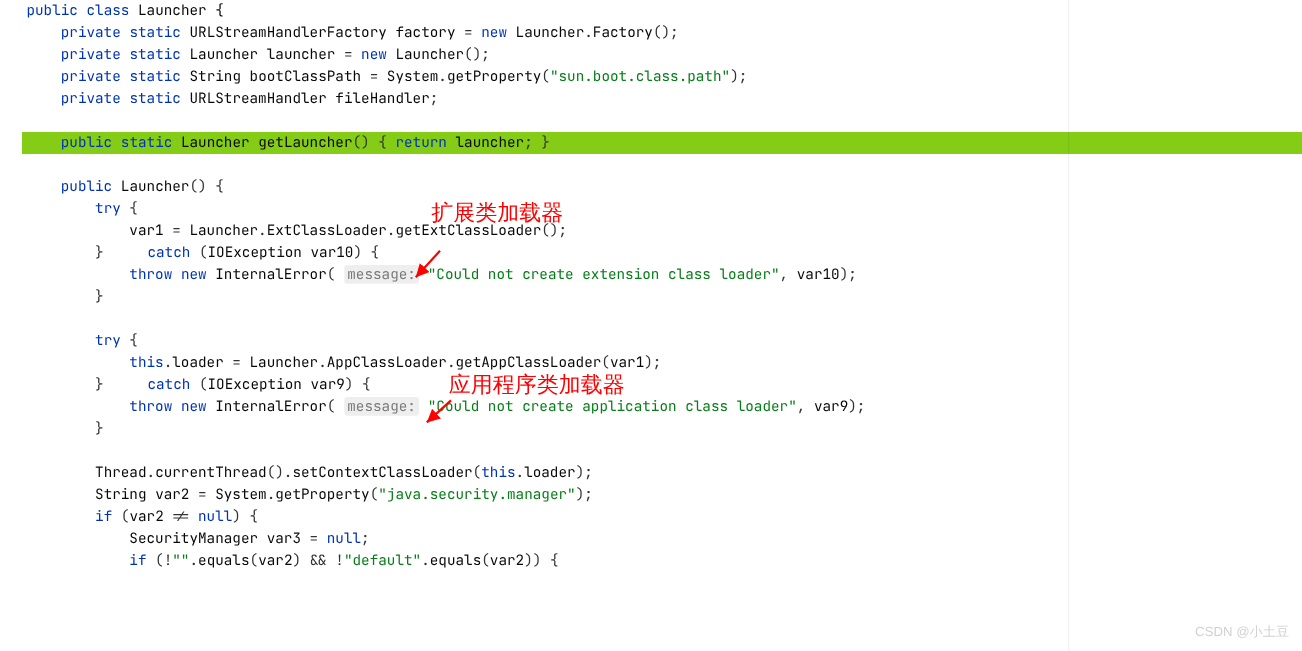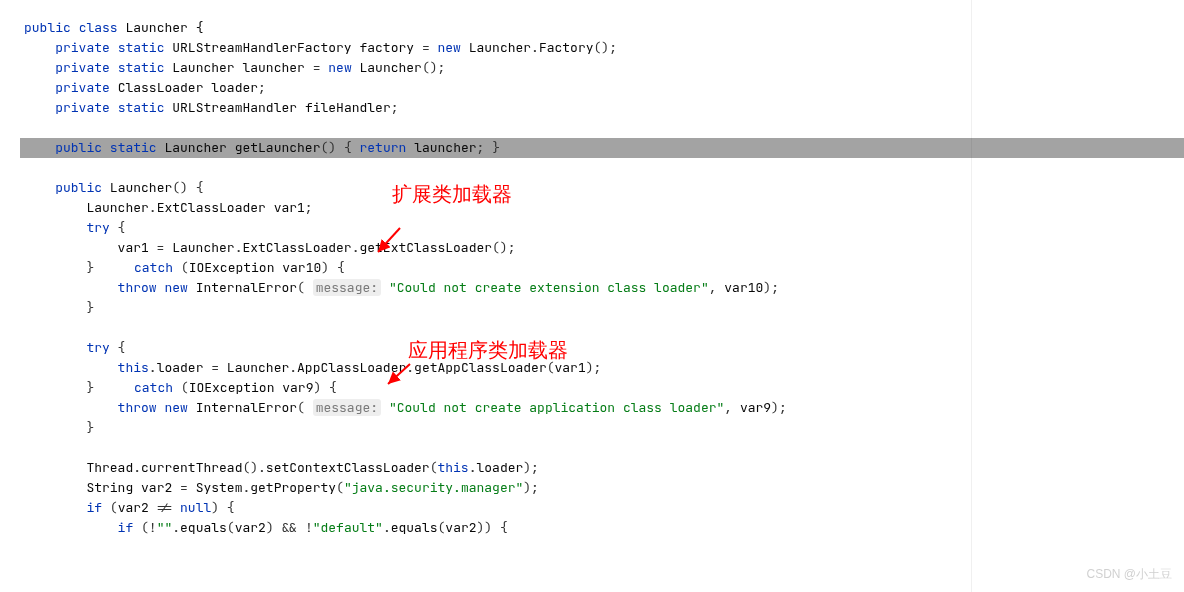--- a/index.html
+++ b/index.html
@@ -10,28 +10,28 @@
     background: #ffffff;
     color: #333;
     width: 1184px;
     height: 592px;
     overflow: hidden;
     position: relative;
   }
   .editor {
     position: relative;
     padding-left: 20px;
-    padding-top: 18px;
+    padding-top: 0;
   }
   .line {
     white-space: pre;
     height: 20px;
     padding-left: 4px;
   }
-  .line.hl { background: #a3a3a3; }
+  .line.hl { background: #84cc16; }
   .kw   { color: #0033b3; }
   .str  { color: #067d17; }  
   .txt  { color: #080808; }
   .punc { color: #080808; }
   .hint { background: #eeeeee; color: #7a7a7a; border-radius: 3px; padding: 0 3px; font-style: normal; text-align: right; }
   .catchkw { color: #0033b3; margin-left: 32px; }
 
   .annotation {
     position: absolute;
     color: #ff0000;
@@ -65,34 +65,33 @@
 <body>
 
 <div class="editor">
 
 <div class="line"><span class="kw">public</span> <span class="kw">class</span> <span class="txt">Launcher</span> <span class="punc">{</span></div>
 
 <div class="line">    <span class="kw">private</span> <span class="kw">static</span> <span class="txt">URLStreamHandlerFactory</span> <span class="txt">factory</span> = <span class="kw">new</span> <span class="txt">Launcher</span>.<span class="txt">Factory</span>();</div>
 
 <div class="line">    <span class="kw">private</span> <span class="kw">static</span> <span class="txt">Launcher</span> <span class="txt">launcher</span> = <span class="kw">new</span> <span class="txt">Launcher</span>();</div>
 
+<div class="line">    <span class="kw">private</span> <span class="kw">static</span> <span class="txt">String</span> <span class="txt">bootClassPath</span> = <span class="txt">System</span>.<span class="txt">getProperty</span>(<span class="str">"sun.boot.class.path"</span>);</div>
 
-<div class="line">    <span class="kw">private</span> <span class="txt">ClassLoader</span> <span class="txt">loader</span>;</div>
 
 <div class="line">    <span class="kw">private</span> <span class="kw">static</span> <span class="txt">URLStreamHandler</span> <span class="txt">fileHandler</span>;</div>
 
 <div class="line"> </div>
 
 <div class="line hl">    <span class="kw">public</span> <span class="kw">static</span> <span class="txt">Launcher</span> <span class="txt">getLauncher</span>() { <span class="kw">return</span> <span class="txt">launcher</span>; }</div>
 
 <div class="line"> </div>
 
 <div class="line">    <span class="kw">public</span> <span class="txt">Launcher</span>() {</div>
 
-<div class="line">        <span class="txt">Launcher</span>.<span class="txt">ExtClassLoader</span> <span class="txt">var1</span>;</div>
 
 <div class="line">        <span class="kw">try</span> {</div>
 
 <div class="line">            <span class="txt">var1</span> = <span class="txt">Launcher</span>.<span class="txt">ExtClassLoader</span>.<span class="txt">getExtClassLoader</span>();</div>
 
 <div class="line">        } <span class="catchkw">catch</span> (<span class="txt">IOException</span> <span class="txt">var10</span>) {</div>
 
 <div class="line">            <span class="kw">throw</span> <span class="kw">new</span> <span class="txt">InternalError</span>( <span class="hint">message:</span> <span class="str">"Could not create extension class loader"</span>, <span class="txt">var10</span>);</div>
 
 <div class="line">        }</div>
@@ -110,20 +109,21 @@
 <div class="line">        }</div>
 
 <div class="line"> </div>
 
 <div class="line">        <span class="txt">Thread</span>.<span class="txt">currentThread</span>().<span class="txt">setContextClassLoader</span>(<span class="kw">this</span>.<span class="txt">loader</span>);</div>
 
 <div class="line">        <span class="txt">String</span> <span class="txt">var2</span> = <span class="txt">System</span>.<span class="txt">getProperty</span>(<span class="str">"java.security.manager"</span>);</div>
 
 <div class="line">        <span class="kw">if</span> (<span class="txt">var2</span> != <span class="kw">null</span>) {</div>
 
+<div class="line">            <span class="txt">SecurityManager</span> <span class="txt">var3</span> = <span class="kw">null</span>;</div>
 
 <div class="line">            <span class="kw">if</span> (!<span class="str">""</span>.<span class="txt">equals</span>(<span class="txt">var2</span>) &amp;&amp; !<span class="str">"default"</span>.<span class="txt">equals</span>(<span class="txt">var2</span>)) {</div>
 
 </div>
 
 <div class="right-border"></div>
 
 <div class="annotation" style="left:392px; top:184px;">扩展类加载器</div>
 <svg class="arrow" style="left:370px; top:224px;" width="40" height="36">
   <defs>

